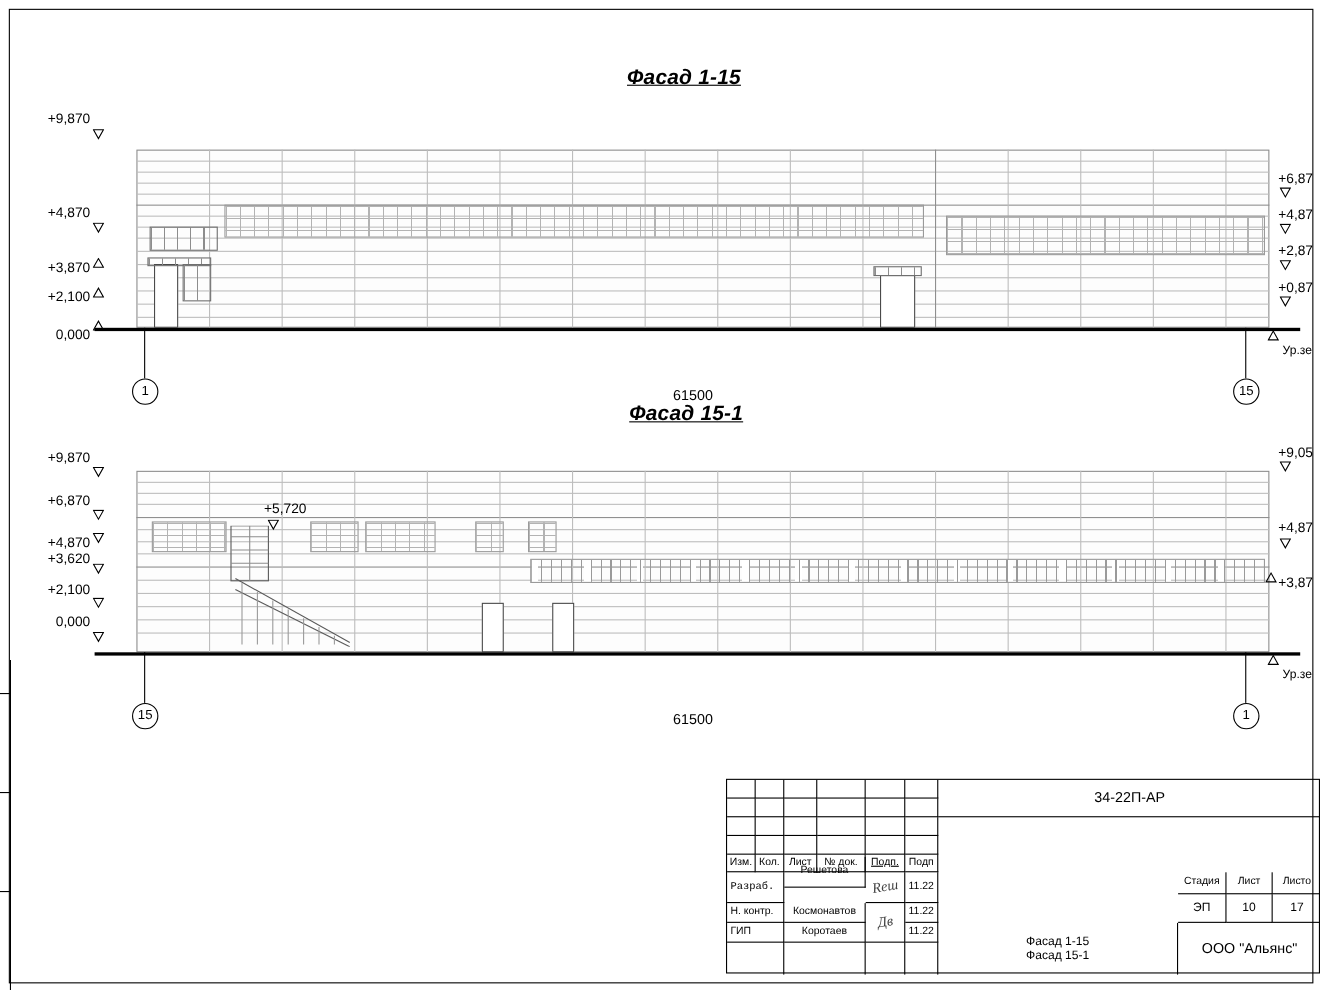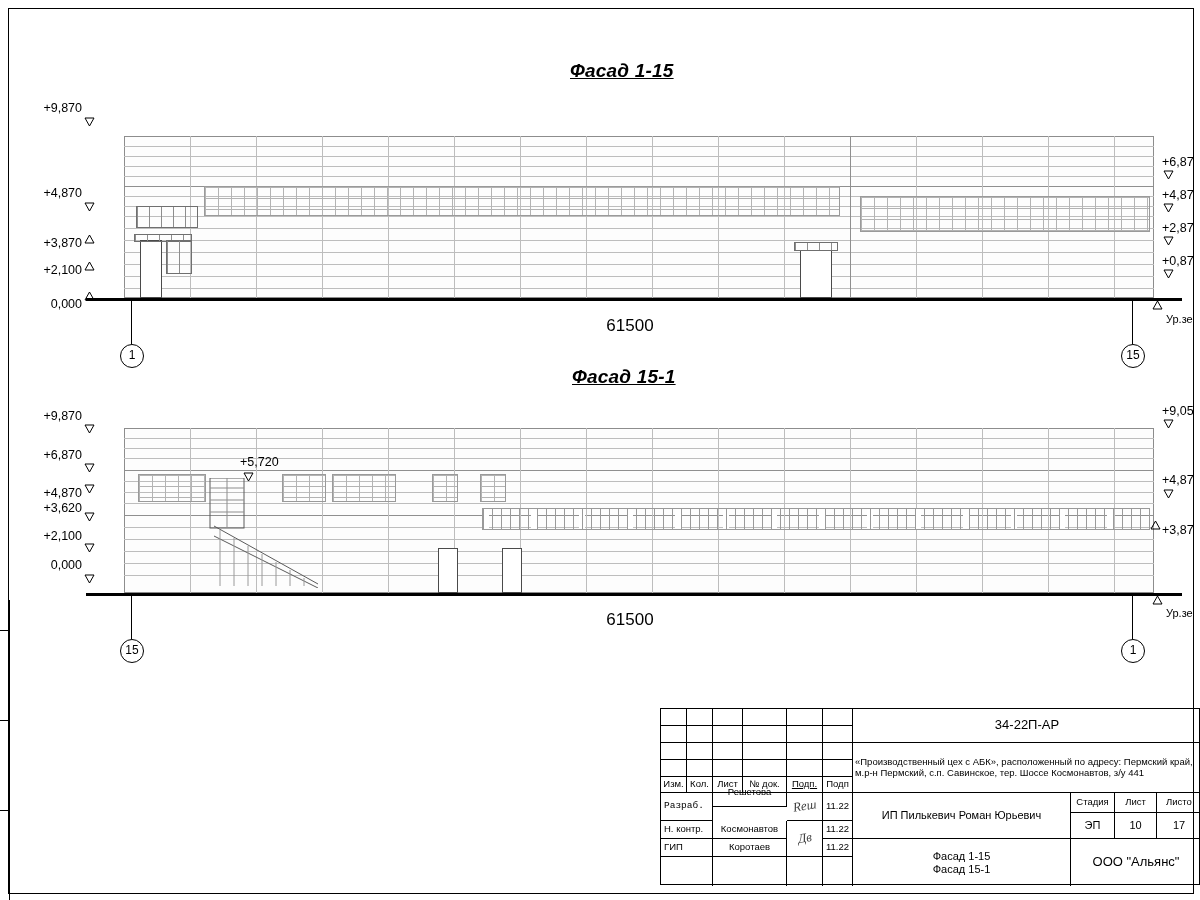--- a/index.html
+++ b/index.html
@@ -135,23 +135,24 @@
   }
   .axis-stem {
     position: absolute;
     border-left: 1px solid #000;
     width: 0;
   }
 
   
   .dim {
     position: absolute;
-    font-size: 17px;
+    font-size: 13px;
     text-align: center;
     white-space: nowrap;
+    margin-top: 36px;
   }
 
   .ground-label {
     position: absolute;
     font-size: 11px;
     white-space: nowrap;
   }
 
   
   .stamp {
@@ -544,23 +545,21 @@
     <div class="cell small" style="left:52px; top:130px; width:74px; height:18px;">Коротаев</div>
     <div class="cell small" style="left:162px; top:130px; width:30px; height:18px;">11.22</div>
 
     <div class="cell nb-b" style="left:0; top:148px; width:52px; height:29px;"></div>
     <div class="cell nb-b" style="left:52px; top:148px; width:74px; height:29px;"></div>
     <div class="cell nb-b" style="left:126px; top:148px; width:36px; height:29px;"></div>
     <div class="cell nb-b" style="left:162px; top:148px; width:30px; height:29px;"></div>
 
     <div class="cell big" style="left:192px; top:0; width:348px; height:34px; border-right:none;">34-22П-АР</div>
 
-    <div class="cell small" style="left:192px; top:34px; width:348px; height:50px; border-right:none;" style2="">«Производственный цех с АБК», расположенный по адресу: Пермский край, м.р-н Пермский, с.п. Савинское, тер. Шоссе Космонавтов, з/у 441</div>
-
-    <div class="cell" style="left:192px; top:84px; width:218px; height:46px;">ИП Пилькевич Роман Юрьевич</div>
+
 
     <div class="cell small" style="left:410px; top:84px; width:44px; height:20px;">Стадия</div>
     <div class="cell small" style="left:454px; top:84px; width:42px; height:20px;">Лист</div>
     <div class="cell small" style="left:496px; top:84px; width:44px; height:20px; border-right:none;">Листо</div>
 
     <div class="cell" style="left:410px; top:104px; width:44px; height:26px;">ЭП</div>
     <div class="cell" style="left:454px; top:104px; width:42px; height:26px;">10</div>
     <div class="cell" style="left:496px; top:104px; width:44px; height:26px; border-right:none;">17</div>
 
     <div class="cell nb-b" style="left:192px; top:130px; width:218px; height:47px; flex-direction:column;">

